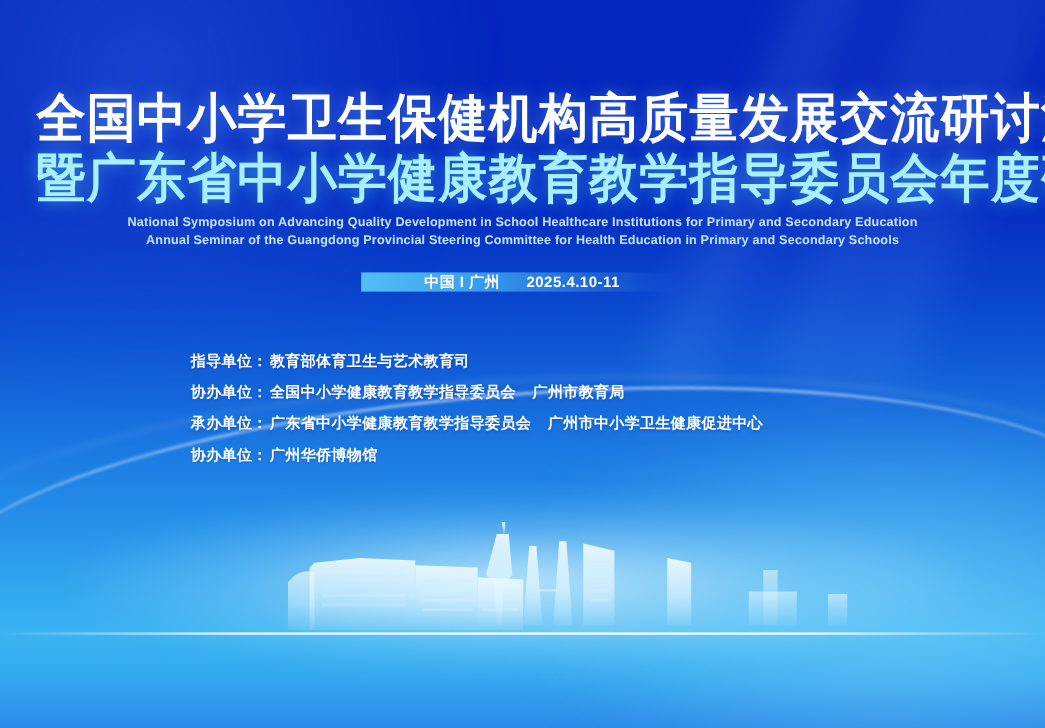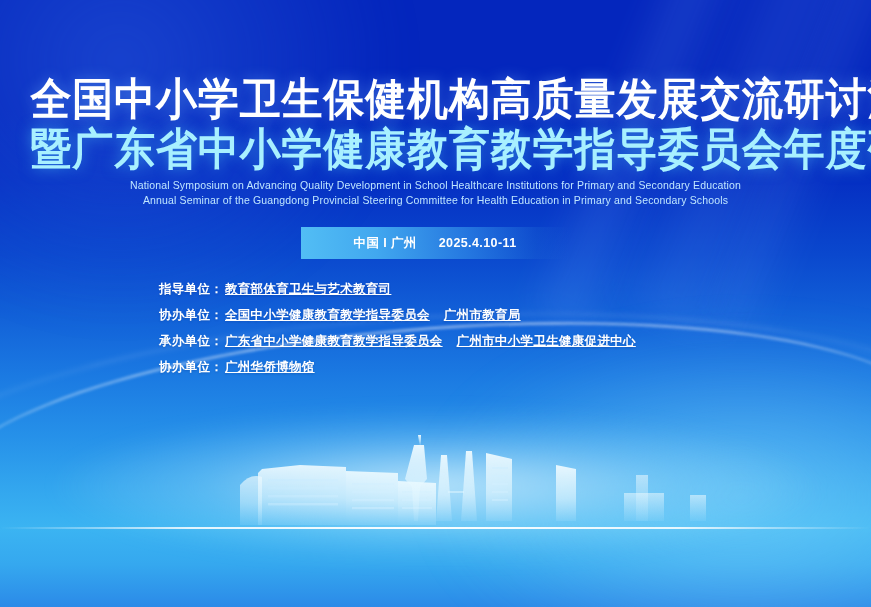--- a/index.html
+++ b/index.html
@@ -111,33 +111,33 @@
 
   .subtitle-wrap {
     position: absolute;
     left: 0; right: 0;
     top: 178px;
     text-align: center;
   }
   .subtitle-line {
     color: #bfe6ff;
     font-size: 10.5px;
-    font-weight: 400;
+    font-weight: 700;
     line-height: 15px;
     letter-spacing: .15px;
     white-space: nowrap;
   }
 
   
   .banner {
     position: absolute;
     left: 301px;
     top: 227px;
     width: 268px;
-    height: 32px;
+    height: 16px;
     background: linear-gradient(90deg,
         rgba(86,196,247,.95) 0%,
         rgba(70,176,242,.92) 28%,
         rgba(48,140,232,.70) 62%,
         rgba(30,104,214,.28) 88%,
         rgba(24,92,205,0) 100%);
     display: flex;
     align-items: center;
     justify-content: center;
     gap: 22px;
@@ -148,36 +148,36 @@
     font-size: 12.5px;
     font-weight: 700;
     letter-spacing: .4px;
     white-space: nowrap;
   }
 
   
   .orgs {
     position: absolute;
     left: 159px;
-    top: 276px;
+    top: 288px;
     width: 660px;
   }
   .org-row {
     display: flex;
     align-items: baseline;
     color: #ffffff;
     font-size: 12.5px;
     font-weight: 700;
     line-height: 26px;
     letter-spacing: .3px;
     white-space: nowrap;
     text-shadow: 0 1px 2px rgba(0,40,120,.25);
   }
   .org-label { margin-right: 2px; }
-  .org-items { display: flex; gap: 14px; text-decoration: underline; }
+  .org-items { display: flex; gap: 14px; }
 
   
   .skyline {
     position: absolute;
     left: 0; right: 0;
     bottom: 68px;
     height: 110px;
     pointer-events: none;
   }
   .skyline svg { display: block; width: 100%; height: 100%; }

